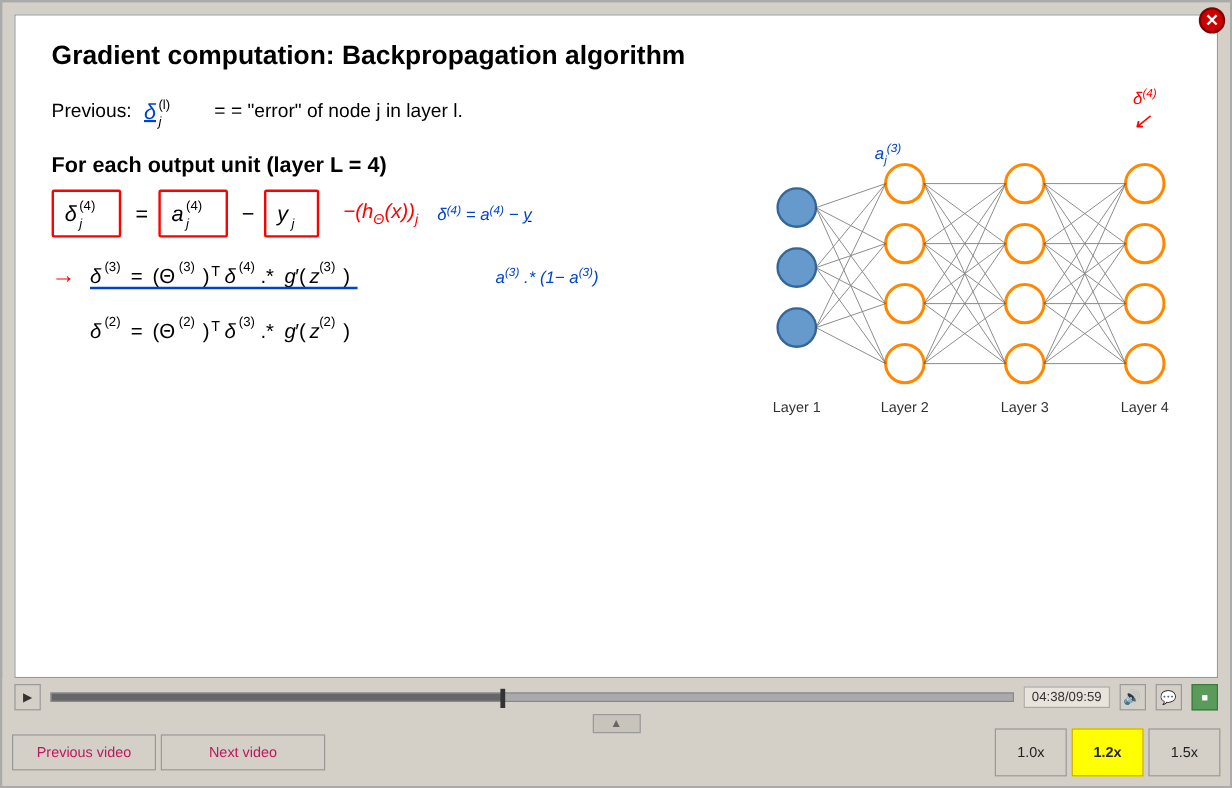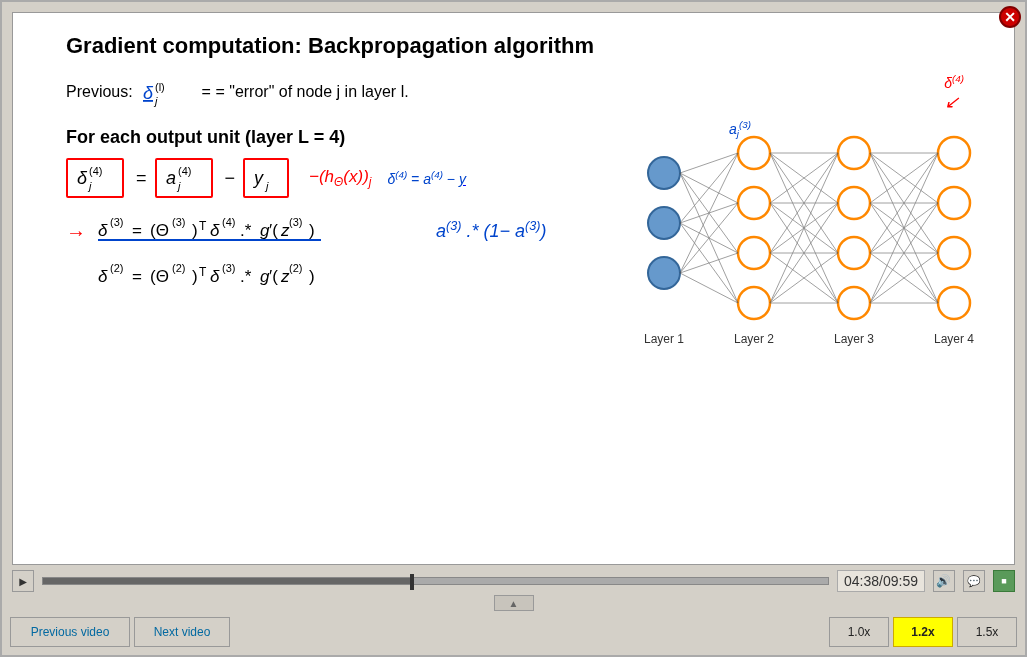--- a/index.html
+++ b/index.html
@@ -34,21 +34,20 @@
 
     #video-area {
       position: absolute;
       top: 10px;
       left: 10px;
       right: 10px;
       bottom: 90px;
       background: white;
       border: 1px solid #999;
       overflow: hidden;
-      padding-left: 23px;
     }
 
     #slide-content {
       width: 100%;
       height: 100%;
       position: relative;
       background: white;
       padding: 20px 30px;
     }
 
@@ -143,21 +142,21 @@
       position: absolute;
       top: -4px;
       left: 47%;
       width: 4px;
       height: 16px;
       background: #333;
       transform: translateX(-50%);
     }
 
     #time-display {
-      font-size: 14px;
+      font-size: 11px;
       color: #333;
       background: #e8e4dc;
       border: 1px solid #aaa;
       padding: 2px 6px;
       white-space: nowrap;
       flex-shrink: 0;
     }
 
     #volume-btn {
       width: 22px;
@@ -226,35 +225,35 @@
       padding: 0 8px;
       gap: 4px;
     }
 
     .nav-button {
       height: 30px;
       background: #d4d0c8;
       border: 1px solid #999;
       cursor: pointer;
       font-size: 12px;
-      color: #0369a1;
+      color: #be185d;
       padding: 0 12px;
       display: flex;
       align-items: center;
       justify-content: center;
       flex-shrink: 0;
     }
 
     .nav-button:first-child { width: 120px; }
-    .nav-button:nth-child(2) { width: 96px; }
+    .nav-button:nth-child(2) { width: 137px; }
 
     .spacer { flex: 1; }
 
     .speed-button {
-      height: 30px;
+      height: 40px;
       width: 60px;
       background: #d4d0c8;
       border: 1px solid #999;
       cursor: pointer;
       font-size: 12px;
       color: #222;
       display: flex;
       align-items: center;
       justify-content: center;
     }
@@ -349,21 +348,21 @@
           <text x="144" y="24" font-size="17" fill="black">.*</text>
           <text x="164" y="24" font-size="17" font-style="italic" fill="black">g</text>
           <text x="173" y="24" font-size="17" fill="black">′(</text>
           <text x="185" y="24" font-size="17" font-style="italic" fill="black">z</text>
           <text x="193" y="14" font-size="11" fill="black">(3)</text>
           <text x="213" y="24" font-size="17" fill="black">)</text>
 
           <line x1="2" y1="28" x2="225" y2="28" stroke="#0044cc" stroke-width="2"></line>
         </svg>
 
-        <span style="color:#0044cc; font-style:italic; font-size:18px; margin-left:20px;">
+        <span style="color:#0044cc; font-style:italic; font-size:14px; margin-left:20px;">
           a<sup>(3)</sup> .* (1− a<sup>(3)</sup>)
         </span>
       </div>
 
       <div style="display:flex; align-items:center; margin-bottom:10px;">
         <span style="width:30px; display:inline-block;"></span>
         <svg width="320" height="36" viewBox="0 0 320 36" style="vertical-align:middle;">
           <text x="2" y="24" font-size="17" font-style="italic" fill="black">δ</text>
           <text x="14" y="14" font-size="11" fill="black">(2)</text>
           <text x="36" y="24" font-size="17" fill="black">=</text>

